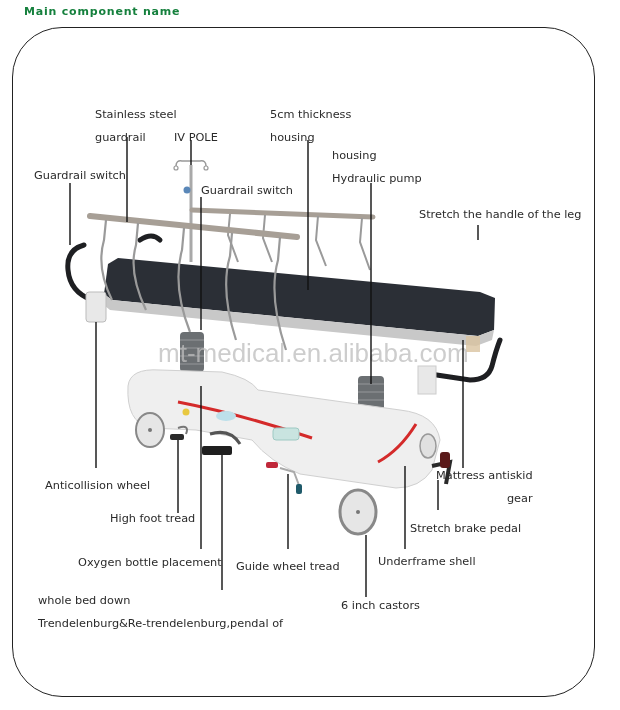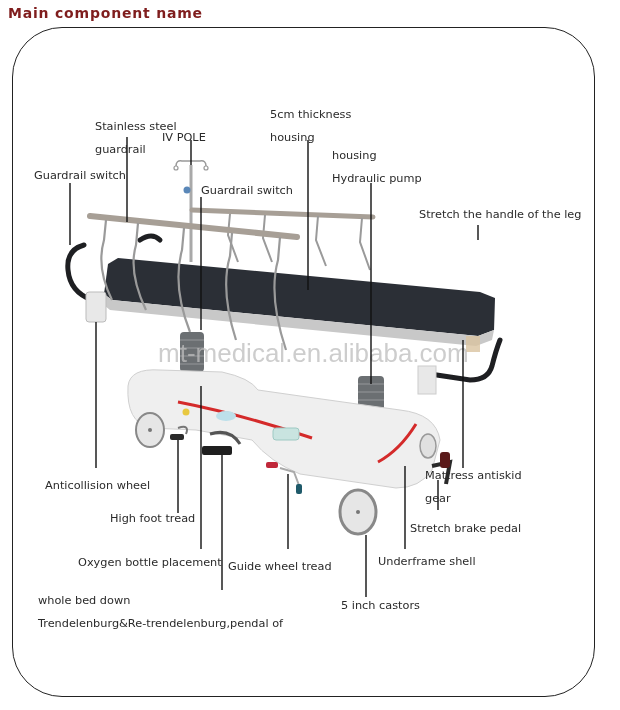--- a/index.html
+++ b/index.html
@@ -1,19 +1,19 @@
 <!DOCTYPE html>
 <html><head>
   <meta charset="utf-8">
   <style>
     html, body { margin: 0; padding: 0; background: #ffffff; }
     body { width: 620px; height: 710px; position: relative; overflow: hidden;
            font-family: "DejaVu Sans", "Liberation Sans", sans-serif; color: #222; }
-    .heading { position: absolute; left: 8px; top: 5px; font-size: 14px; font-weight: bold;
-               letter-spacing: 0.8px; color: #7f1d1d; }
+    .heading { position: absolute; left: 24px; top: 5px; font-size: 11px; font-weight: bold;
+               letter-spacing: 0.8px; color: #15803d; }
     .frame { position: absolute; left: 12px; top: 27px; width: 583px; height: 670px;
              border: 1.3px solid #222; border-radius: 50px; box-sizing: border-box; }
     .diagram-svg { position: absolute; left: 0; top: 0; }
     .lbl { position: absolute; font-size: 11.3px; color: #2a2a2a; white-space: nowrap; line-height: 23px; }
   </style>
 </head>
 <body>
 
 <div class="heading">Main component name</div>
 <div class="frame"></div>
@@ -119,43 +119,43 @@
     <line x1="178" y1="440" x2="178" y2="513"></line>
     <line x1="201" y1="386" x2="201" y2="549"></line>
     <line x1="222" y1="455" x2="222" y2="590"></line>
     <line x1="288" y1="474" x2="288" y2="549"></line>
     <line x1="366" y1="535" x2="366" y2="597"></line>
     <line x1="405" y1="466" x2="405" y2="549"></line>
     <line x1="438" y1="480" x2="438" y2="510"></line>
   </g>
 </svg>
 
-<div class="lbl" style="left:95px;top:103px;margin-top:12px;">
+<div class="lbl" style="left:95px;top:103px;">
   <div>Stainless steel</div>
   <div>guardrail</div>
 </div>
-<div class="lbl" style="left:162px;top:126px;">IV POLE</div>
+<div class="lbl" style="left:174px;top:126px;">IV POLE</div>
 <div class="lbl" style="left:270px;top:103px;">
   <div>5cm thickness</div>
   <div>housing</div>
 </div>
 <div class="lbl" style="left:332px;top:144px;">
   <div>housing</div>
   <div>Hydraulic pump</div>
 </div>
 <div class="lbl" style="left:34px;top:164px;">Guardrail switch</div>
 <div class="lbl" style="left:201px;top:179px;">Guardrail switch</div>
 <div class="lbl" style="left:403px;top:203px;margin-left:16px;">Stretch the handle of the leg</div>
 <div class="lbl" style="left:45px;top:474px;">Anticollision wheel</div>
 <div class="lbl" style="left:110px;top:507px;">High foot tread</div>
 <div class="lbl" style="left:78px;top:551px;">Oxygen bottle placement</div>
-<div class="lbl" style="left:228px;top:555px;">Guide wheel tread</div>
+<div class="lbl" style="left:236px;top:555px;">Guide wheel tread</div>
 <div class="lbl" style="left:38px;top:589px;">
   <div>whole bed down</div>
   <div>Trendelenburg&amp;Re-trendelenburg,pendal of</div>
 </div>
-<div class="lbl" style="left:341px;top:594px;">5 inch castors</div>
+<div class="lbl" style="left:341px;top:594px;">6 inch castors</div>
 <div class="lbl" style="left:378px;top:550px;">Underframe shell</div>
 <div class="lbl" style="left:410px;top:517px;">Stretch brake pedal</div>
-<div class="lbl" style="left:425px;top:464px;">
+<div class="lbl" style="left:436px;top:464px;text-align:right;">
   <div>Mattress antiskid</div>
   <div>gear</div>
 </div>
 
 </body></html>

